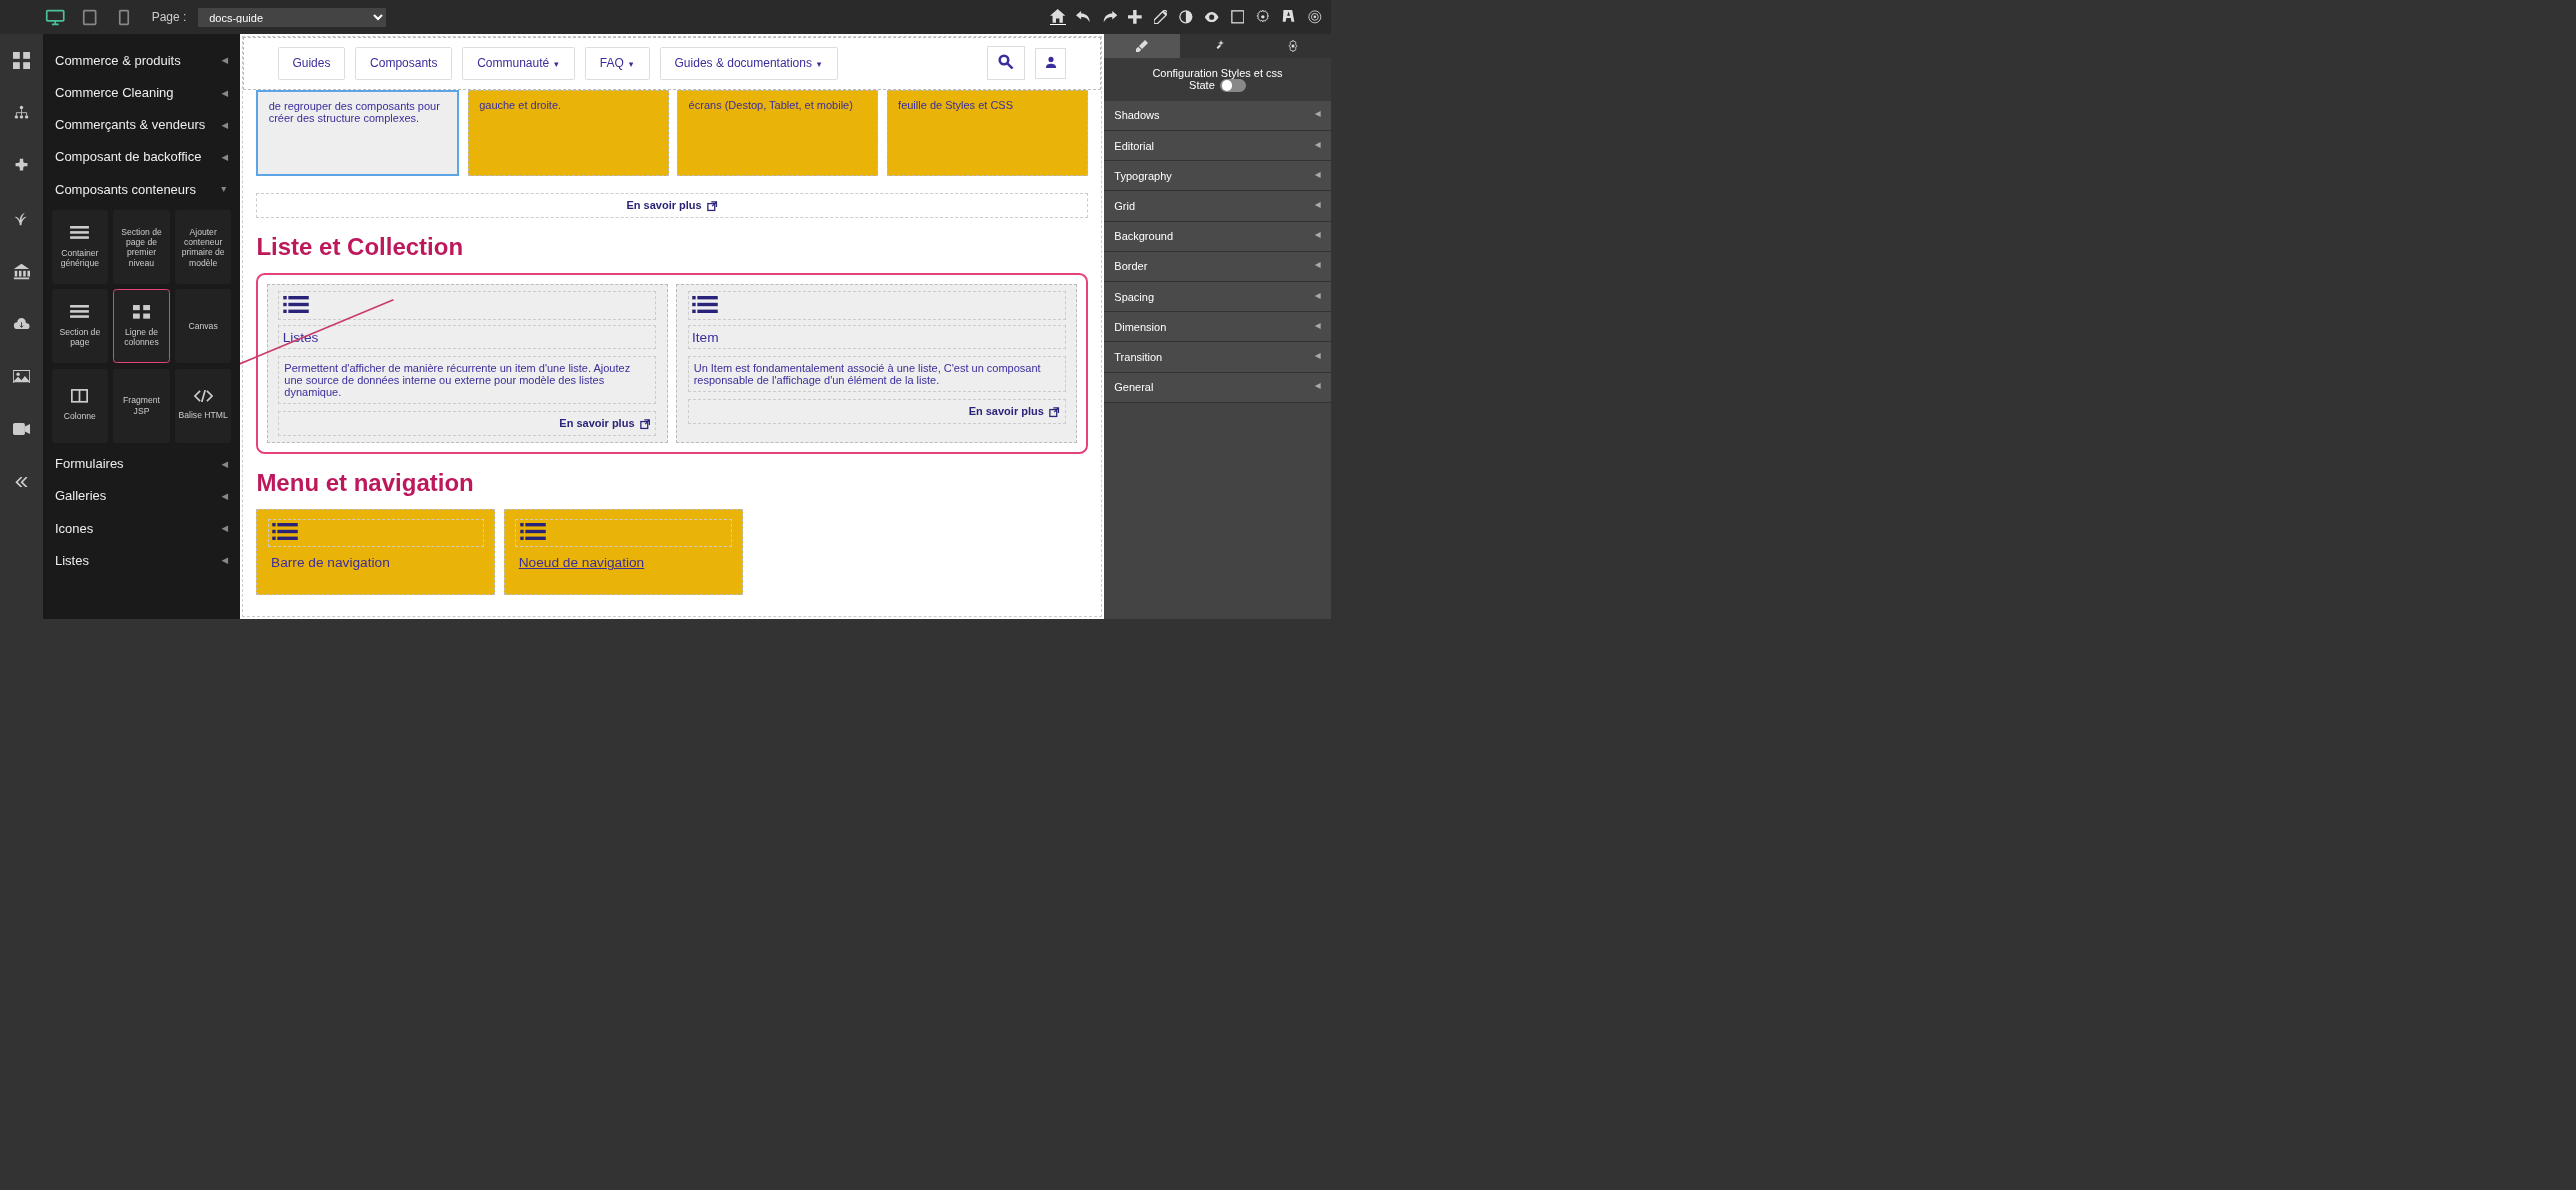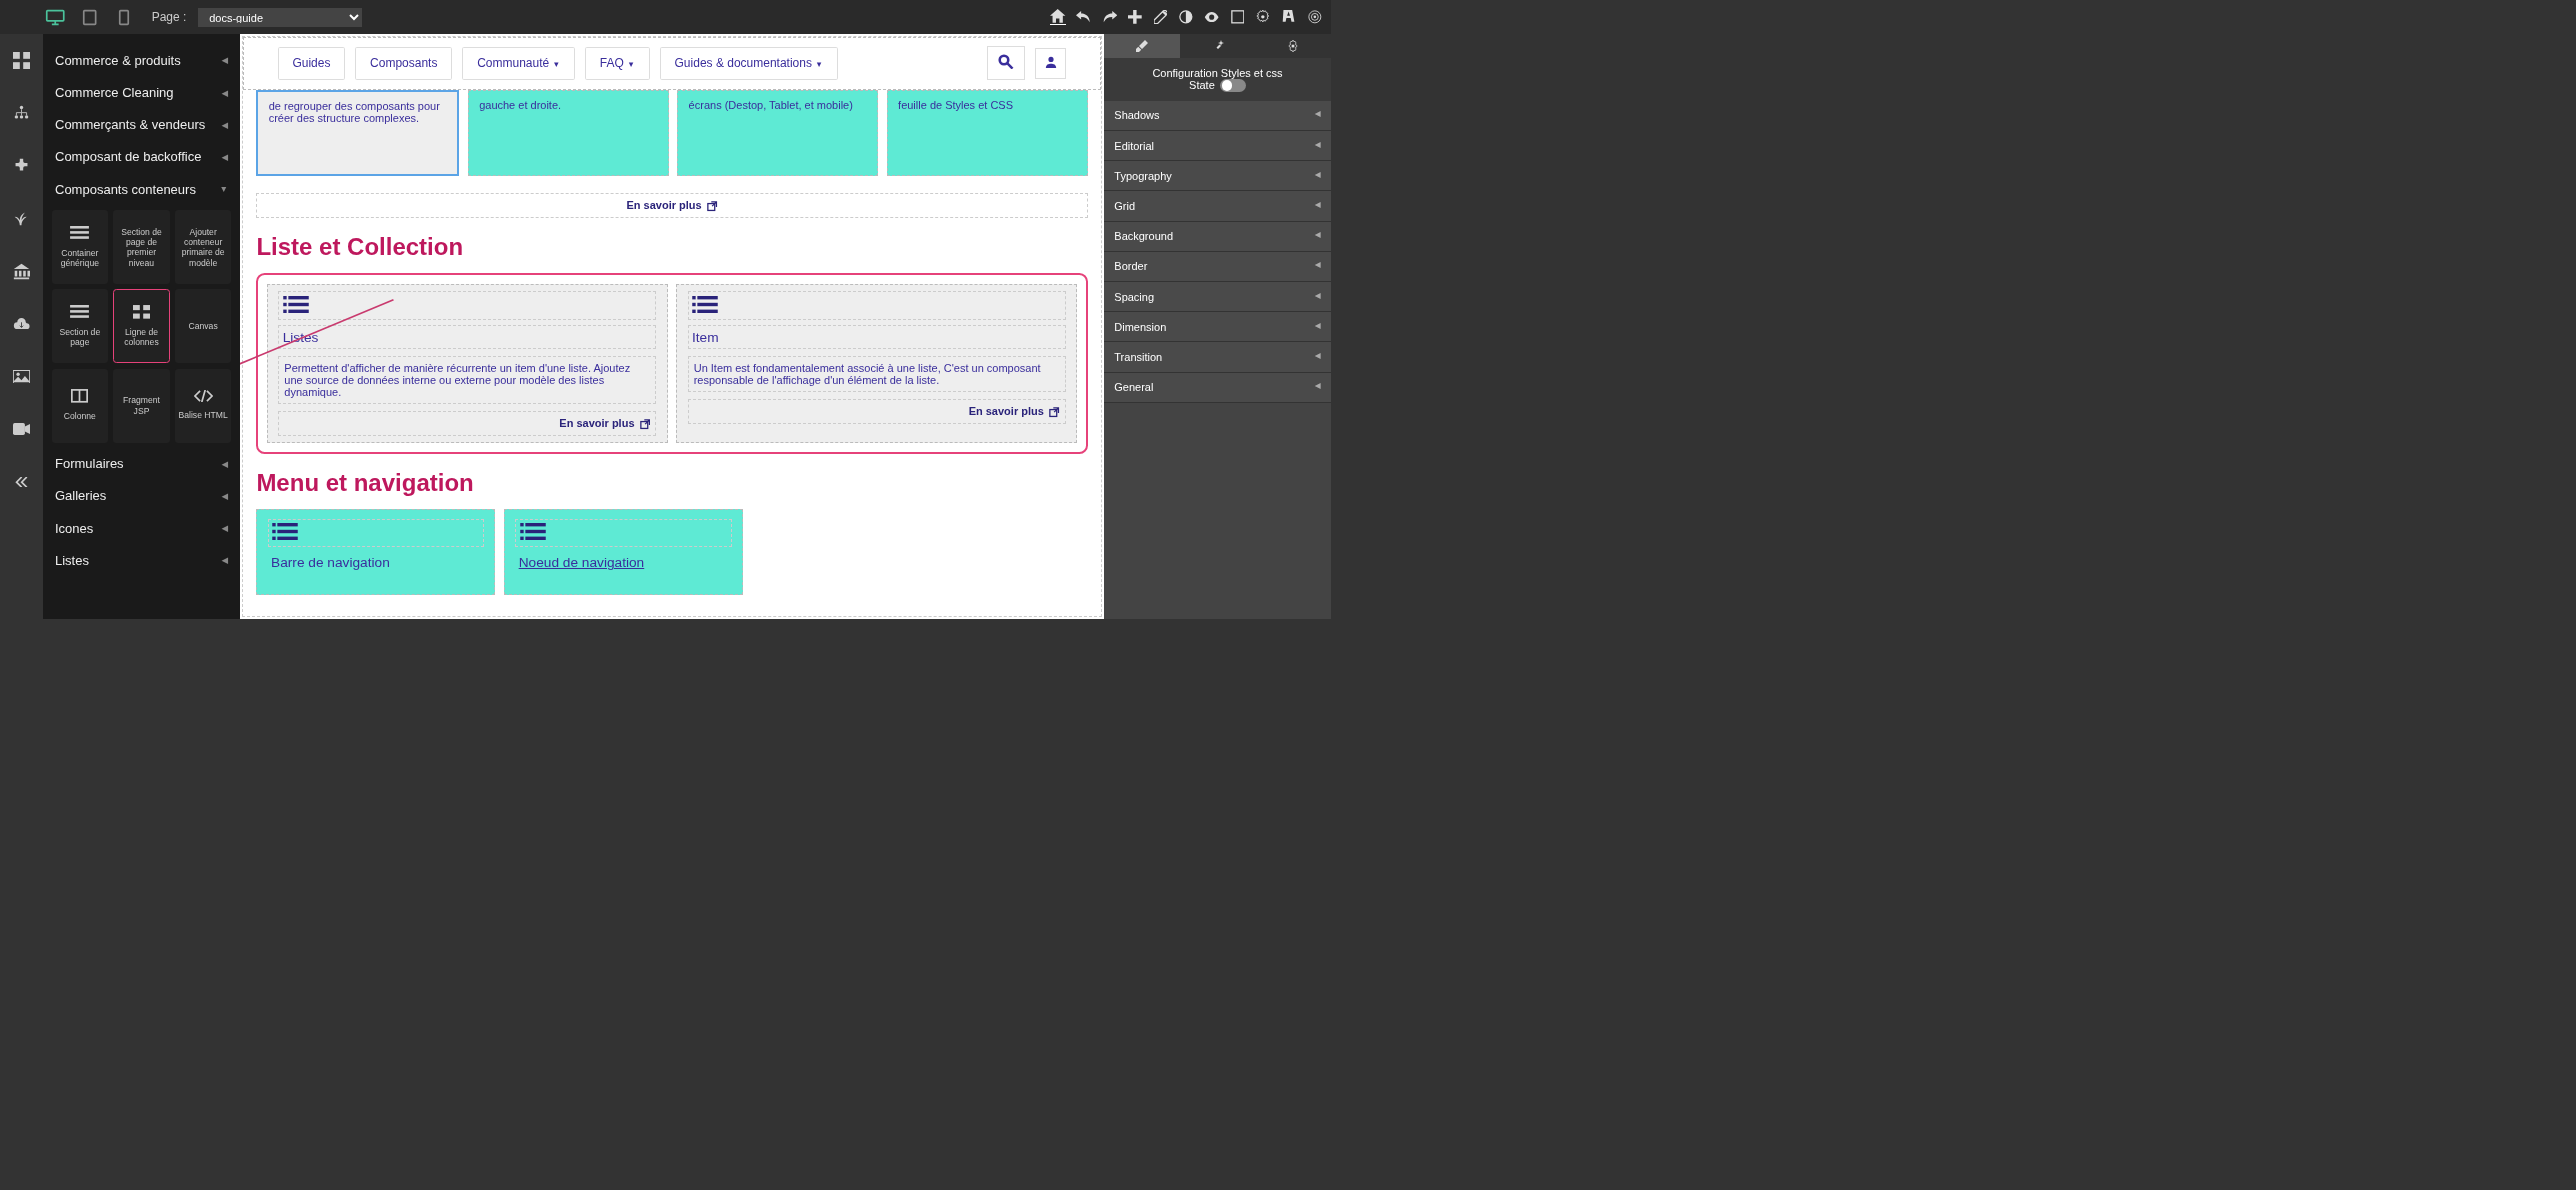--- a/index.html
+++ b/index.html
@@ -6,21 +6,21 @@
 body { background: #333; color: #fff; width: 1331px; height: 619px; overflow: hidden; position: relative; }
 
 
 .topbar { height: 34px; background: #2a2a2a; display: flex; align-items: center; padding: 0 8.6px; justify-content: space-between; }
 .topbar-left { display: flex; align-items: center; gap: 12px; padding-left: 36px; }
 .device-icons { display: flex; gap: 12px; align-items: center; }
 .device-icon { width: 22px; height: 17px; display: flex; align-items: center; justify-content: center; cursor: pointer; }
 .device-icon svg { stroke: #888; fill: none; stroke-width: 2; }
 .device-icon.active svg { stroke: #4bc29b; }
 .page-label { font-size: 12px; color: #ccc; margin-left: 5.1px; }
-.page-select { background: #444; color: #fff; border: none; padding: 3.4px 26px 3.4px 6.8px; font-size: 11px; width: 164px; height: 19px; }
+.page-select { background: #444; color: #fff; border: none; padding: 3.4px 26px 3.4px 6.8px; font-size: 11px; width: 188px; height: 19px; }
 .topbar-right { display: flex; gap: 10.3px; align-items: center; }
 .topbar-right .tb-icon { cursor: pointer; width: 15.4px; height: 15.4px; display: flex; align-items: center; justify-content: center; }
 .tb-icon svg { fill: #ddd; }
 .tb-home { border-bottom: 1.7px solid #fff; padding-bottom: 1.7px; }
 
 
 .main-layout { display: flex; height: calc(100% - 34px); }
 
 
 .icon-rail { width: 43px; background: #333; display: flex; flex-direction: column; align-items: center; padding-top: 17px; gap: 34px; }
@@ -43,21 +43,21 @@
 .page-nav { display: flex; gap: 10.3px; padding: 8.6px 34px; align-items: center; }
 .nav-btn { border: 0.9px solid #ddd; padding: 8.6px 13.7px; font-size: 12px; color: #3a2e9c; background: #fff; border-radius: 1.7px; cursor: pointer; }
 .nav-btn .dd { font-size: 7.7px; margin-left: 3.4px; }
 .nav-search { margin-left: auto; border: 0.9px solid #ddd; padding: 6.8px 10.3px; cursor: pointer; }
 .nav-search svg { stroke: #3a2e9c; fill: none; stroke-width: 3; }
 .nav-user { border: 0.9px solid #ddd; padding: 6.8px 8.6px; cursor: pointer; color: #3a2e9c; }
 
 .content-area { padding: 0 13.7px; }
 .dashed-box { border: 0.9px dashed #bbb; background: #eee; }
 .card-row { display: flex; gap: 8.6px; }
-.card { flex: 1; border: 0.9px dashed #bbb; background: #5eead4; padding: 8.6px 10.3px; font-size: 11px; color: #3a2e9c; min-height: 86px; }
+.card { flex: 1; border: 0.9px dashed #bbb; background: #eab308; padding: 8.6px 10.3px; font-size: 11px; color: #3a2e9c; min-height: 86px; }
 .card.selected { border: 2.6px solid #5ba4e6; background: #eee; }
 .card-title { font-size: 13.7px; color: #3a2e9c; margin-bottom: 6.8px; border: 0.9px dashed #ccc; padding: 3.4px; }
 .card-icon-bar { border: 0.9px dashed #ccc; padding: 3.4px; margin-bottom: 5.1px; }
 .card-body { border: 0.9px dashed #ccc; padding: 5.1px; }
 .learn-more { text-align: right; border: 0.9px dashed #ccc; padding: 5.1px; margin-top: 6.8px; font-family: Georgia, serif; font-weight: bold; font-size: 11px; color: #2a237a; }
 .learn-more.center { text-align: center; }
 .section-title { font-size: 24px; color: #be185d; margin: 15.4px 0 12px; }
 .pink-row { border: 2.1px solid #e6427a; border-radius: 8.6px; padding: 8.6px; display: flex; gap: 8.6px; }
 .pink-row .list-card { flex: 1; border: 0.9px dashed #bbb; background: #eee; padding: 6.8px 10.3px; }
 

